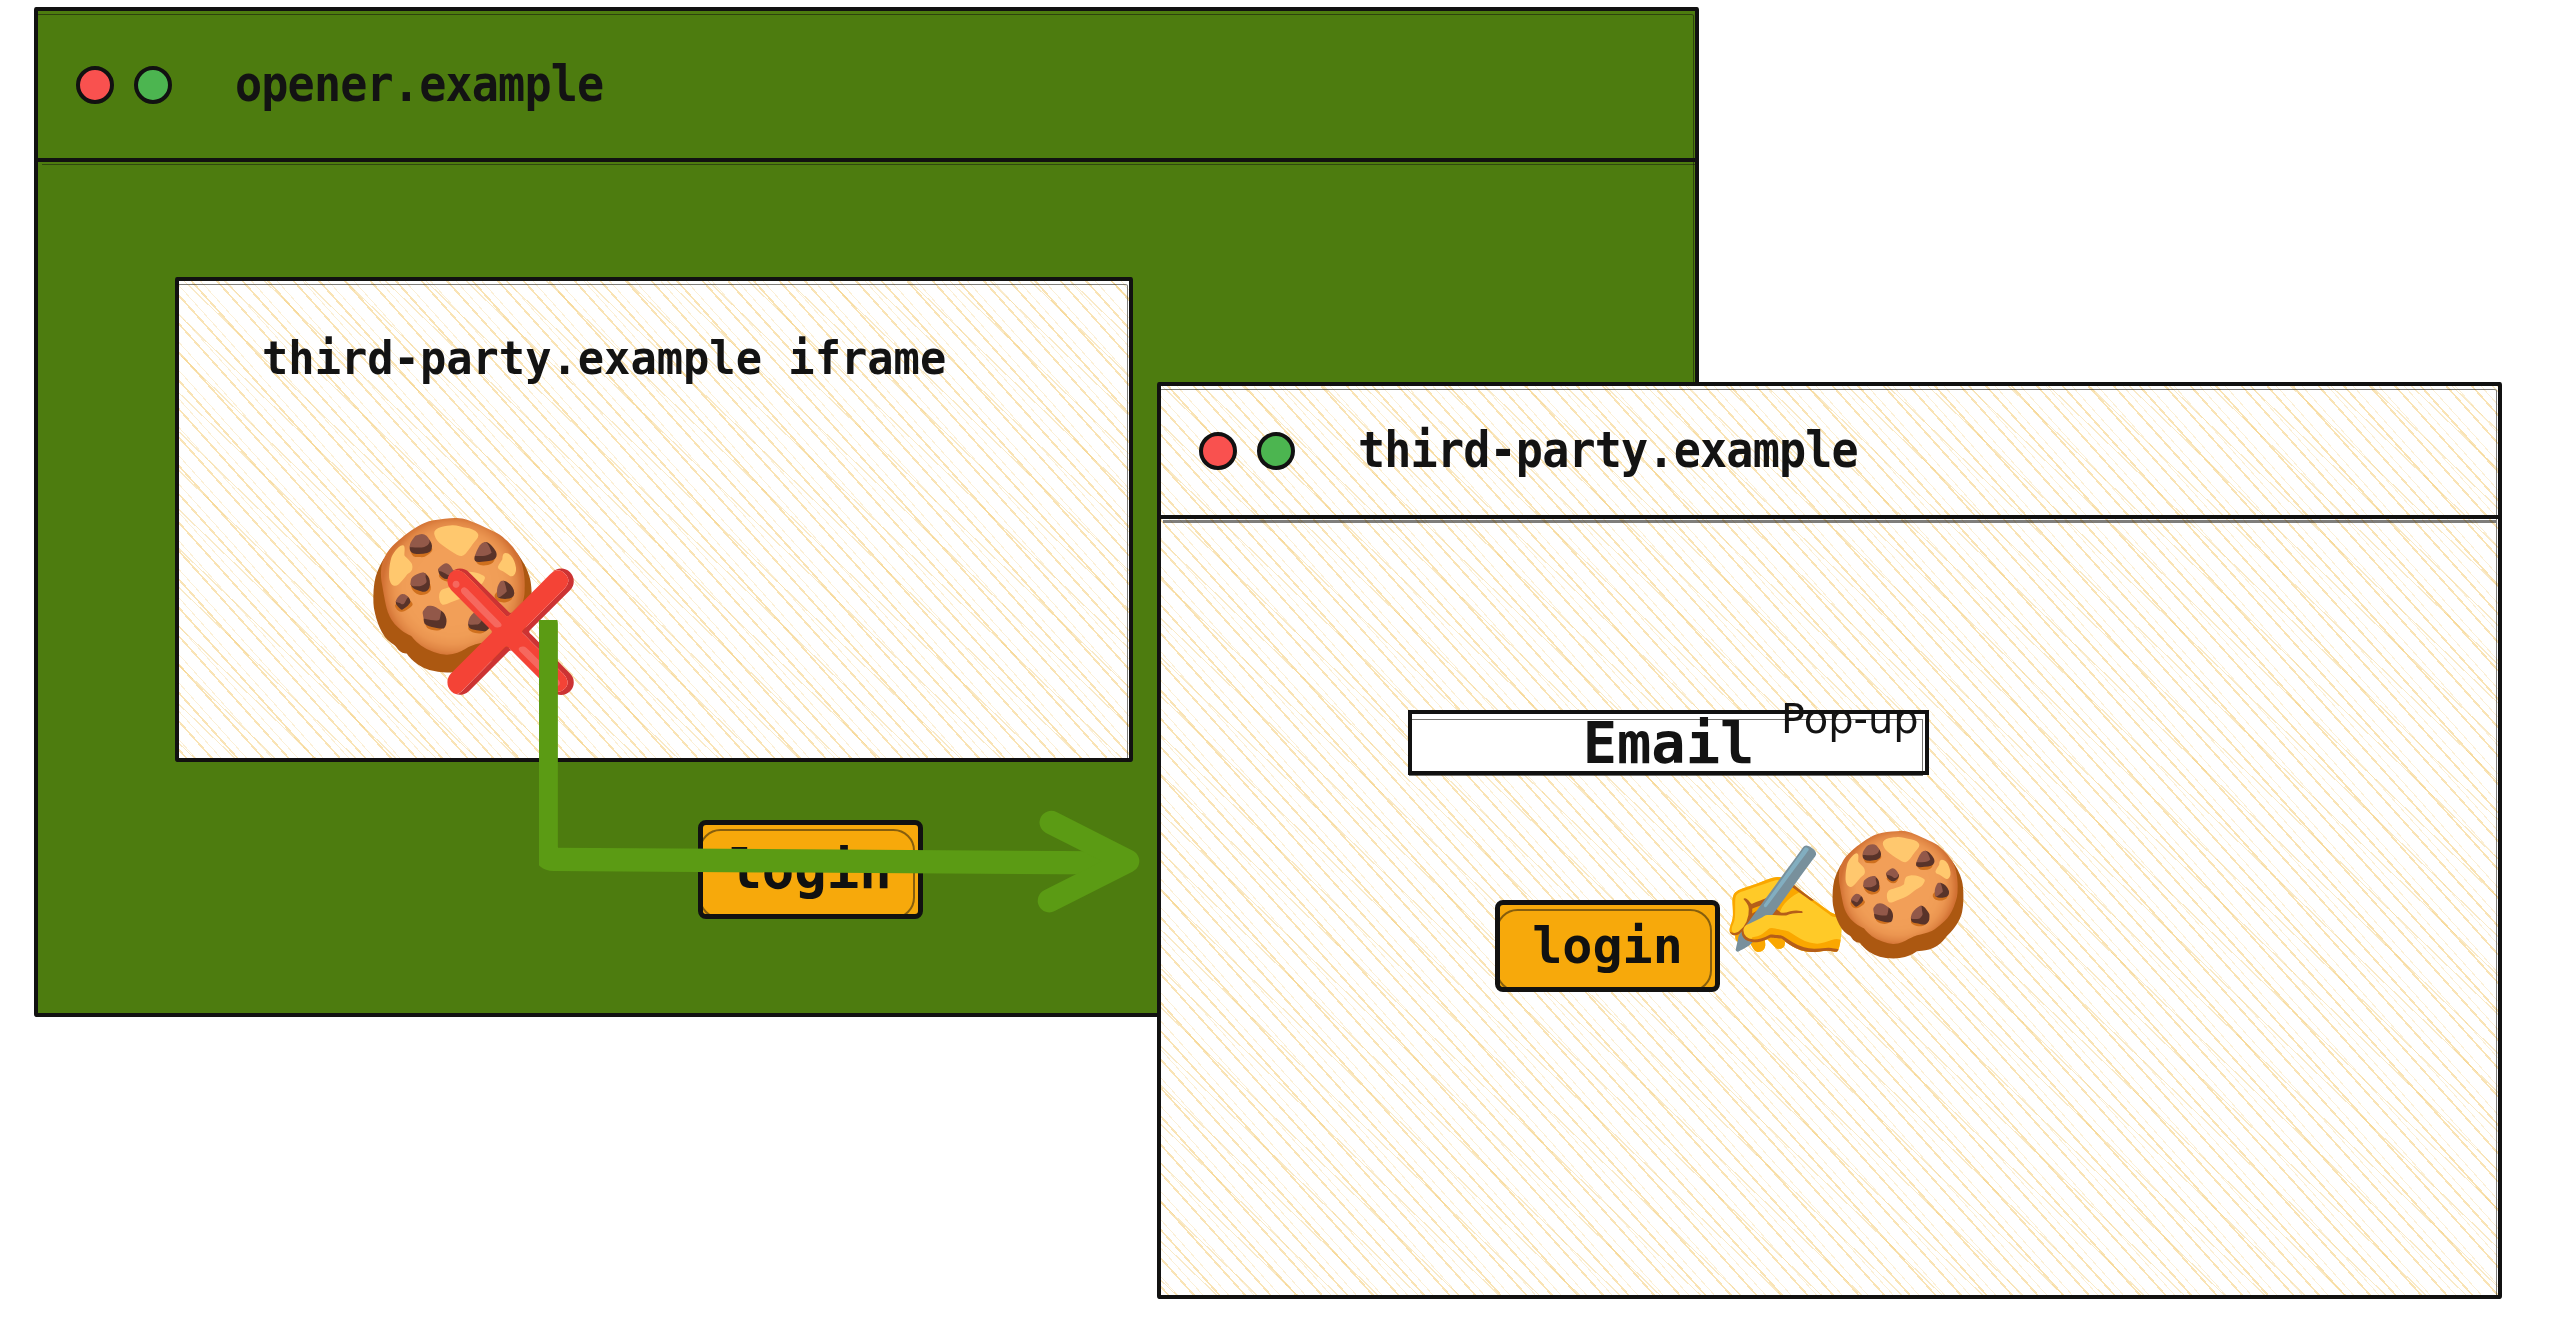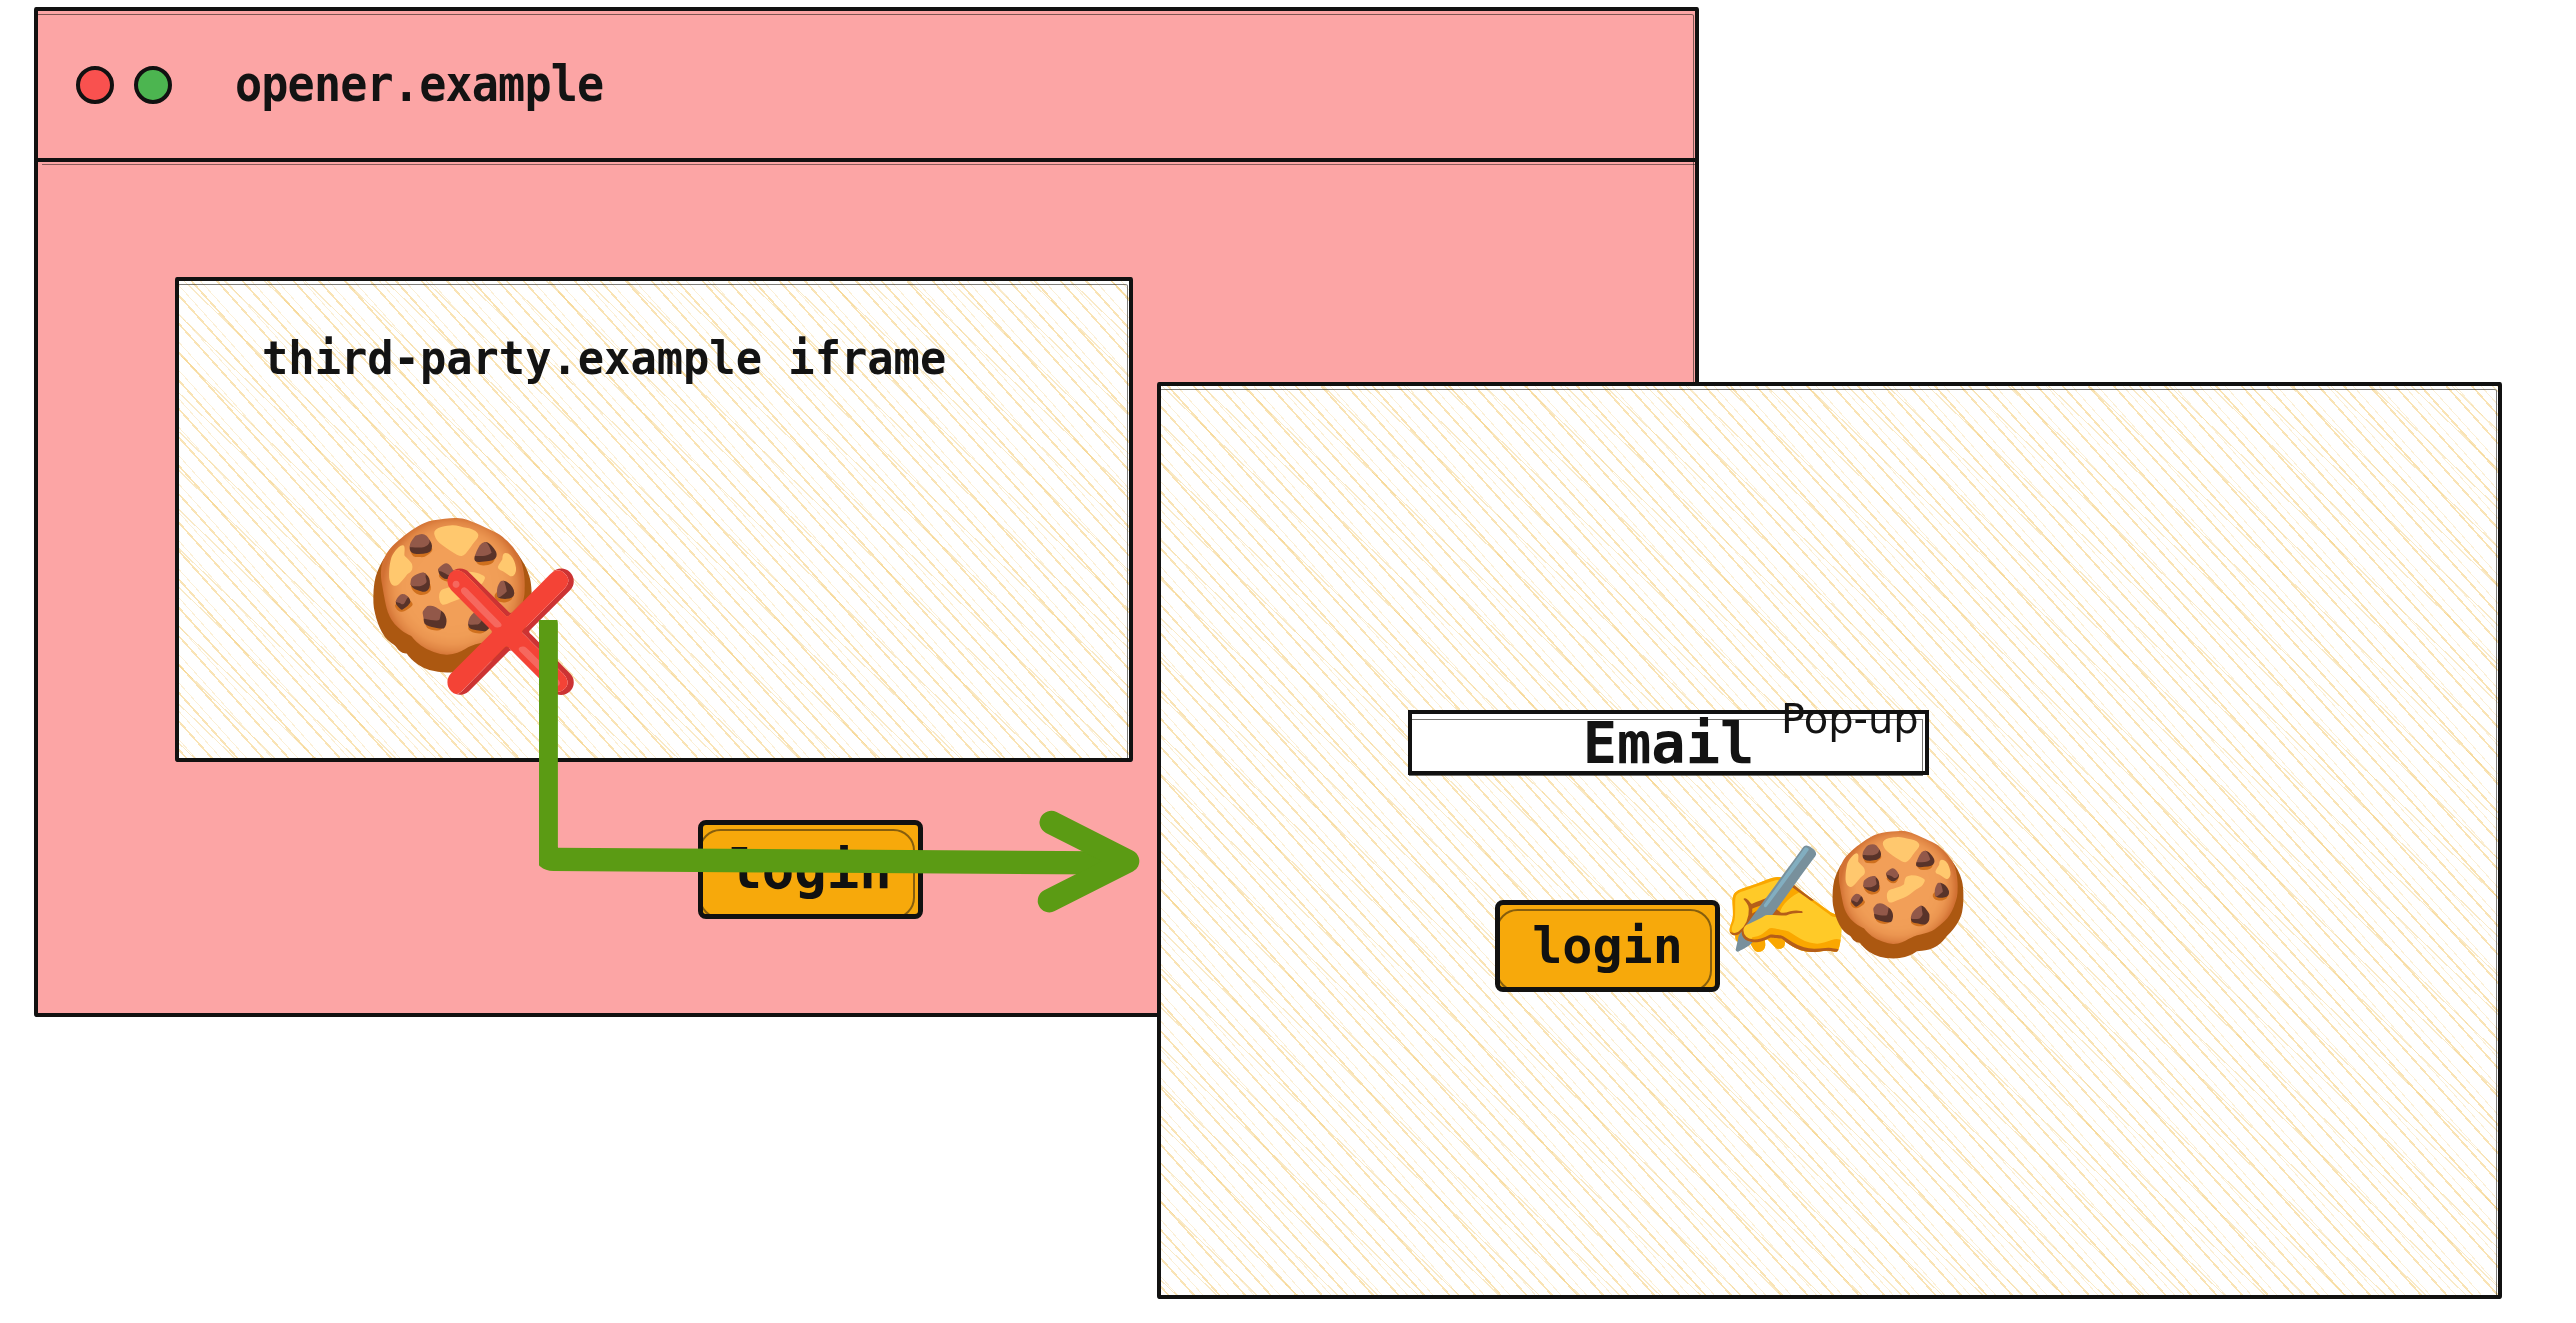--- a/index.html
+++ b/index.html
@@ -55,21 +55,21 @@
         rgba(240,200,110,0.00) 11.2px,
         rgba(240,200,110,0.00) 28px);
   }
 
   
   #opener-window {
     left: 34px;
     top: 7.2px;
     width: 1665px;
     height: 1010px;
-    background: #fca5a5;
+    background: #4d7c0f;
     z-index: 10;
   }
   #opener-titlebar {
     position: absolute;
     left: 0; top: 0;
     width: 100%;
     height: 151px;
     box-sizing: border-box;
     border-bottom: 4.5px solid #111111;
     display: flex;
@@ -328,20 +328,27 @@
 
 <svg id="green-arrow" viewBox="0 0 740 420">
   <g fill="none" stroke="#5B9B14" stroke-width="26" stroke-linecap="round" stroke-linejoin="round">
     <path d="M 8 4 L 8 259 Q 8 266 16 266 L 628 270"></path>
     <path d="M 570 225 L 655 268 L 568 312"></path>
   </g>
 </svg>
 
 <div class="sketch-border hatched" id="popup-window">
 
+  <div id="popup-titlebar">
+    <div class="titlebar-dots">
+      <span class="dot dot-red"></span>
+      <span class="dot dot-green"></span>
+    </div>
+    <div class="window-title">third-party.example</div>
+  </div>
 
   <div class="field" id="popup-email-field">
     <span>Email</span>
   </div>
 
 
   <div class="login-btn" id="popup-login-button">
     <span>login</span>
   </div>
 

